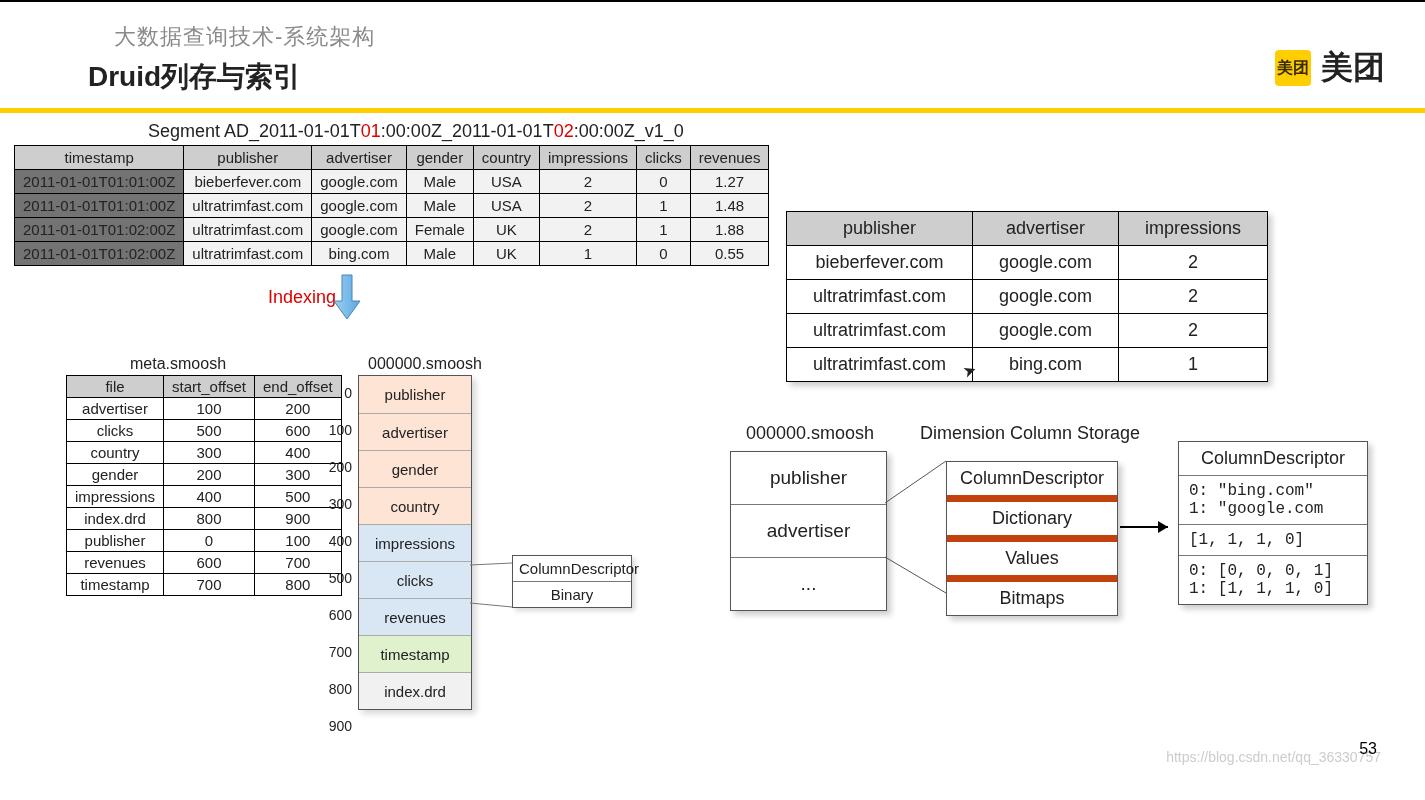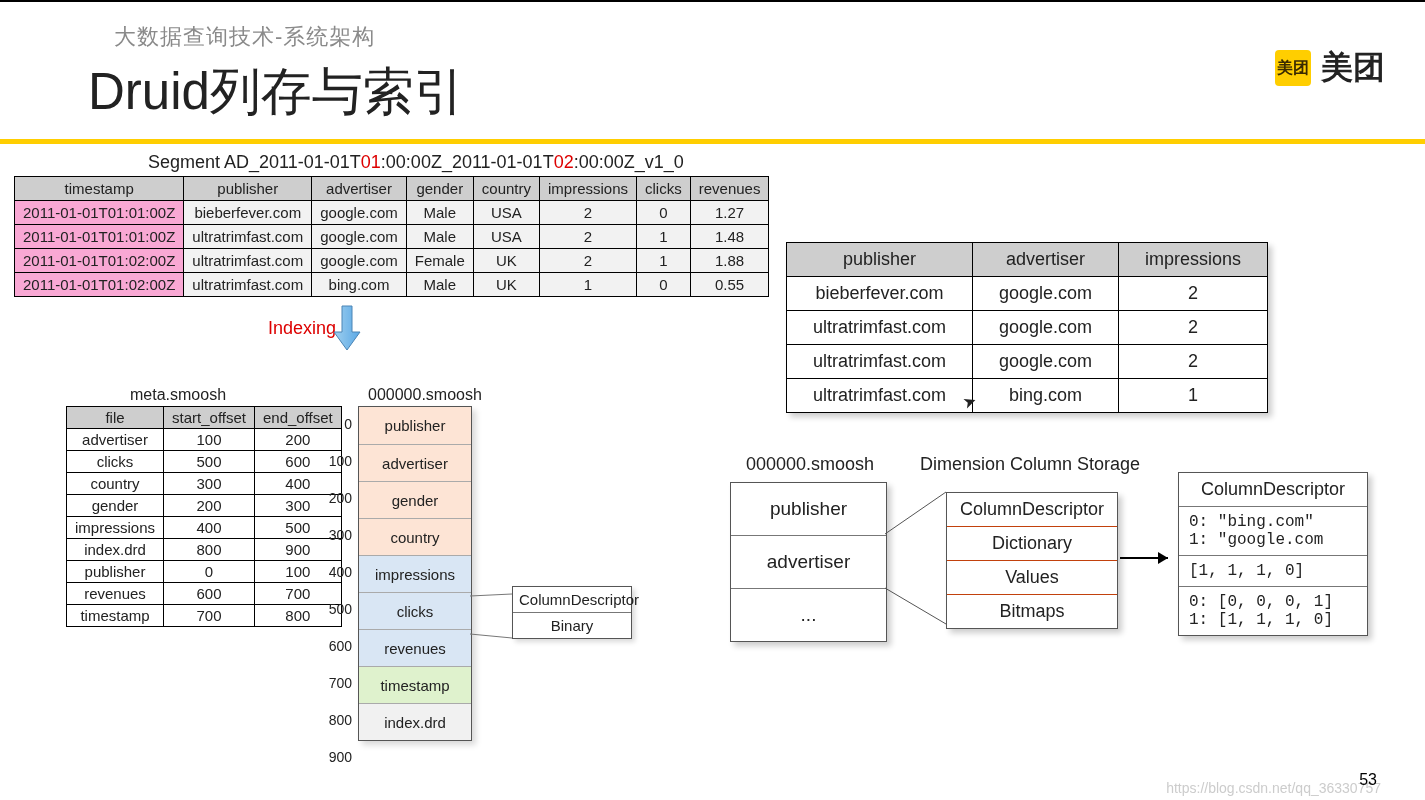--- a/index.html
+++ b/index.html
@@ -1,36 +1,36 @@
 <!DOCTYPE html>
 <html><head>
 <meta charset="utf-8">
 <style>
   html,body{margin:0;padding:0;background:#fff;font-family:"Helvetica Neue",Arial,"Microsoft YaHei",sans-serif;color:#222;}
   body{border-top:2px solid #000;}
   .slide{position:relative;width:1425px;height:798px;box-sizing:border-box;}
   .hdr{padding:20px 0 0 88px;}
   .hdr .subtitle{font-size:22px;color:#8a8a8a;letter-spacing:1px;margin-left:26px;}
-  .hdr .title{font-size:51px;font-weight:400;margin-top:6px;}
+  .hdr .title{font-size:28px;font-weight:700;margin-top:6px;}
   .logo{position:absolute;right:40px;top:44px;display:flex;align-items:center;gap:10px;margin-left:15px;}
   .logo-badge{width:36px;height:36px;background:#ffce00;display:flex;align-items:center;justify-content:center;font-size:16px;font-weight:700;color:#3a2a00;border-radius:4px;}
   .logo-text{font-size:32px;font-weight:700;}
   .accent{height:5px;background:#ffce00;margin-top:12px;}
   .canvas{position:relative;height:660px;}
 
   .label{position:absolute;font-size:18px;}
   .seglabel{top:8px;left:148px;}
   .red{color:#d00;}
 
   table{border-collapse:collapse;position:absolute;background:#fff;}
   th,td{border:1px solid #000;padding:3px 8px;font-size:15px;text-align:center;white-space:nowrap;}
   th{background:#cecece;font-weight:400;}
 
   #segtable{top:32px;left:14px;}
-  #segtable td.ts{background:#f9a8d4;}
+  #segtable td.ts{background:#737373;}
   #segtable tbody tr td:not(.ts){background:#f2f2f2;}
 
   .idxlabel{top:174px;left:268px;color:#d00;}
   .arrow-idx{position:absolute;top:160px;left:332px;}
 
   .metalabel{top:242px;left:130px;font-size:16px;}
   #metatable{top:262px;left:66px;border-radius:23px;}
   #metatable th,#metatable td{font-size:15px;padding:2px 8px;}
 
   .smooshlabel{top:242px;left:368px;font-size:16px;}
@@ -50,21 +50,21 @@
   #seltable{top:98px;left:786px;box-shadow:4px 4px 6px rgba(0,0,0,.2);}
   #seltable th,#seltable td{padding:6px 26px;font-size:18px;}
 
   .smooshlabel2{top:310px;left:746px;font-size:18px;}
   .dimlabel{top:310px;left:920px;font-size:18px;}
   #smooshbox2{position:absolute;top:338px;left:730px;width:155px;border:1px solid #555;background:#fff;box-shadow:4px 4px 6px rgba(0,0,0,.2);}
   #smooshbox2 div{height:52px;display:flex;align-items:center;justify-content:center;font-size:19px;border-top:1px solid #777;}
   #smooshbox2 div:first-child{border-top:none;}
 
   #descbox{position:absolute;top:348px;left:946px;width:170px;border:1px solid #555;background:#fff;box-shadow:4px 4px 6px rgba(0,0,0,.2);}
-  #descbox div{height:33px;display:flex;align-items:center;justify-content:center;font-size:18px;border-top:1px solid #c2410c;}
+  #descbox div{height:33px;display:flex;align-items:center;justify-content:center;font-size:18px;border-top:7px solid #c2410c;}
   #descbox div:first-child{border-top:none;}
 
   #adbox{position:absolute;top:328px;left:1178px;width:188px;border:1px solid #555;background:#fff;box-shadow:4px 4px 6px rgba(0,0,0,.2);font-family:"Courier New",monospace;font-size:16px;}
   #adbox .hd{text-align:center;font-family:"Helvetica Neue",Arial,sans-serif;font-size:18px;padding:6px 4px;}
   #adbox .row{border-top:1px solid #777;padding:6px 10px;white-space:pre;}
 
   svg.conn{position:absolute;top:0;left:0;pointer-events:none;}
   .pagenum{position:absolute;right:48px;bottom:15px;font-size:16px;color:#000000;}
   .wm{position:absolute;right:44px;bottom:8px;font-size:14px;color:#ccc;}
   .cursor{position:absolute;top:248px;left:963px;font-size:16px;transform:rotate(-20deg);}

